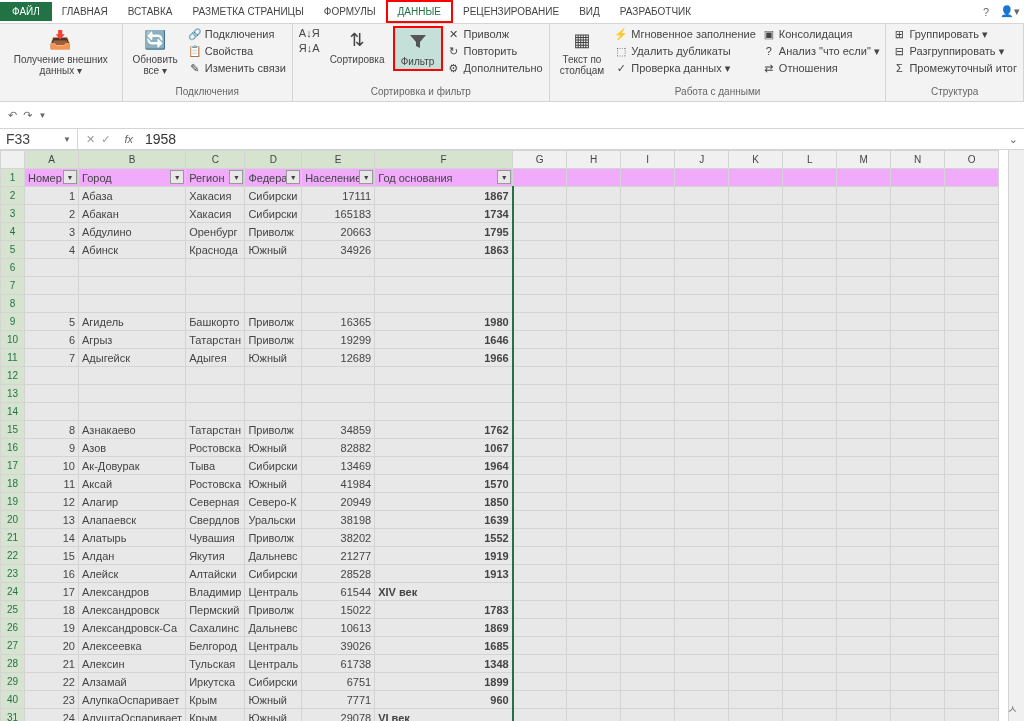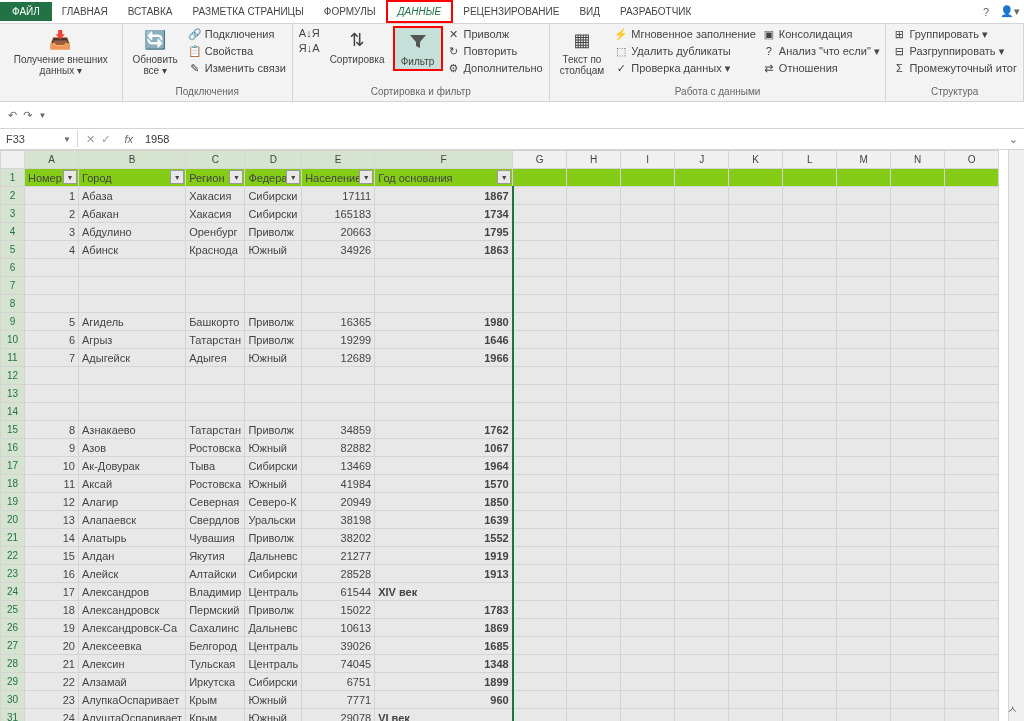--- a/index.html
+++ b/index.html
@@ -1,54 +1,54 @@
 <!DOCTYPE html>
 <html><head>
 <meta charset="utf-8">
 <style>
 *{margin:0;padding:0;box-sizing:border-box;font-family:"Segoe UI",Tahoma,sans-serif;font-size:11px;}
 body{background:#fff;width:1024px;height:721px;overflow:hidden;color:#444;}
 .ribbon-tabs{display:flex;align-items:center;background:#fff;height:24px;border-bottom:1px solid #d4d4d4;}
 .tab{padding:4px 10px;color:#444;cursor:pointer;text-transform:uppercase;font-size:10px;}
 .tab.file{background:#217346;color:#fff;padding:4px 12px;}
-.tab.active{border:2px solid red;color:#217346;font-style:italic;}
+.tab.active{border:2px solid red;color:#217346;}
 .tab-spacer{flex:1;}
 .help-icon,.user-icon{width:20px;height:20px;display:flex;align-items:center;justify-content:center;color:#666;margin-right:4px;}
 .ribbon{display:flex;background:#f3f3f3;height:78px;border-bottom:1px solid #d4d4d4;}
 .group{display:flex;flex-direction:column;border-right:1px solid #d4d4d4;padding:2px 4px;position:relative;}
 .group-content{display:flex;flex:1;align-items:flex-start;gap:2px;}
 .group-label{text-align:center;font-size:10px;color:#666;padding:2px 0;}
 .big-btn{display:flex;flex-direction:column;align-items:center;justify-content:center;padding:2px 6px;gap:2px;text-align:center;cursor:pointer;min-width:50px;}
 .big-btn .icn{width:24px;height:24px;display:flex;align-items:center;justify-content:center;font-size:18px;}
 .big-btn .lbl{font-size:10px;line-height:1.1;}
 .small-btn{display:flex;align-items:center;gap:3px;padding:1px 2px;font-size:10px;cursor:pointer;white-space:nowrap;}
 .small-btn .icn{width:14px;height:14px;display:inline-flex;align-items:center;justify-content:center;font-size:11px;}
 .vstack{display:flex;flex-direction:column;gap:1px;}
 .filter-btn{border:2px solid red;background:#c5e0d8;padding:2px 4px;}
 .collapse-ribbon{position:absolute;right:6px;bottom:4px;color:#666;}
 .qat{display:flex;align-items:center;gap:6px;padding:4px 8px;height:26px;background:#fff;}
 .qat .icn{color:#666;cursor:pointer;}
 .formula-bar{display:flex;align-items:center;border-top:1px solid #d4d4d4;border-bottom:1px solid #d4d4d4;height:22px;background:#fff;}
 .namebox{width:78px;border-right:1px solid #d4d4d4;padding:2px 6px;display:flex;align-items:center;justify-content:space-between;}
-.namebox span{font-size:11px;}
+.namebox span{font-size:14px;}
 .namebox .dd{color:#666;font-size:8px;}
 .fx-btns{display:flex;align-items:center;gap:6px;padding:0 8px;color:#999;}
 .fx-label{font-style:italic;padding:0 6px;color:#666;}
-.formula-input{flex:1;padding:2px 6px;font-size:11px;color:#333;}
+.formula-input{flex:1;padding:2px 6px;font-size:14px;color:#333;}
 .formula-expand{padding:0 6px;color:#666;}
 .grid-area{display:flex;height:calc(721px - 24px - 78px - 26px - 22px);}
 .grid-main{flex:1;overflow:hidden;position:relative;}
 table{border-collapse:collapse;table-layout:fixed;}
 .col-headers th{background:#f0f0f0;border:1px solid #d4d4d4;font-weight:normal;text-align:center;font-size:10px;color:#444;height:18px;}
 .col-headers th.sel{background:#d5e3cf;}
 .row-header{background:#f0f0f0;border:1px solid #d4d4d4;text-align:center;font-size:10px;color:#444;width:24px;}
 .row-header.sel{background:#d5e3cf;color:#217346;}
 td{border:1px solid #d4d4d4;height:18px;padding:0 3px;font-size:11px;white-space:nowrap;overflow:hidden;}
 td.num{text-align:right;}
-.hdr-row td{background:#84cc16;font-weight:normal;position:relative;}
+.hdr-row td{background:#f0abfc;font-weight:normal;position:relative;}
 .hdr-row .fbtn{position:absolute;right:1px;top:1px;width:14px;height:14px;background:#e8e8e8;border:1px solid #999;font-size:7px;display:flex;align-items:center;justify-content:center;}
 .data-row td{background:#e8e8e8;}
 .sel-border{border-right:2px solid #217346 !important;font-weight:bold;}
 .scrollbar-v{width:16px;background:#f0f0f0;border-left:1px solid #d4d4d4;}
 .corner{width:24px;height:18px;background:#f0f0f0;border:1px solid #d4d4d4;}
 </style>
 </head>
 <body>
 
 <div class="ribbon-tabs">
@@ -727,21 +727,21 @@
             <td></td>
             <td></td>
             <td></td>
           </tr>
           <tr class="data-row">
             <td class="row-header sel">28</td>
             <td class="num">21</td>
             <td class="">Алексин</td>
             <td class="">Тульская</td>
             <td class="">Централь</td>
-            <td class="num">74045</td>
+            <td class="num">61738</td>
             <td class="num sel-border">1348</td>
             <td></td>
             <td></td>
             <td></td>
             <td></td>
             <td></td>
             <td></td>
             <td></td>
             <td></td>
             <td></td>
@@ -758,21 +758,21 @@
             <td></td>
             <td></td>
             <td></td>
             <td></td>
             <td></td>
             <td></td>
             <td></td>
             <td></td>
           </tr>
           <tr class="data-row">
-            <td class="row-header sel">30</td>
+            <td class="row-header sel">40</td>
             <td class="num">23</td>
             <td class="">АлупкаОспаривает</td>
             <td class="">Крым</td>
             <td class="">Южный</td>
             <td class="num">7771</td>
             <td class="num sel-border">960</td>
             <td></td>
             <td></td>
             <td></td>
             <td></td>

